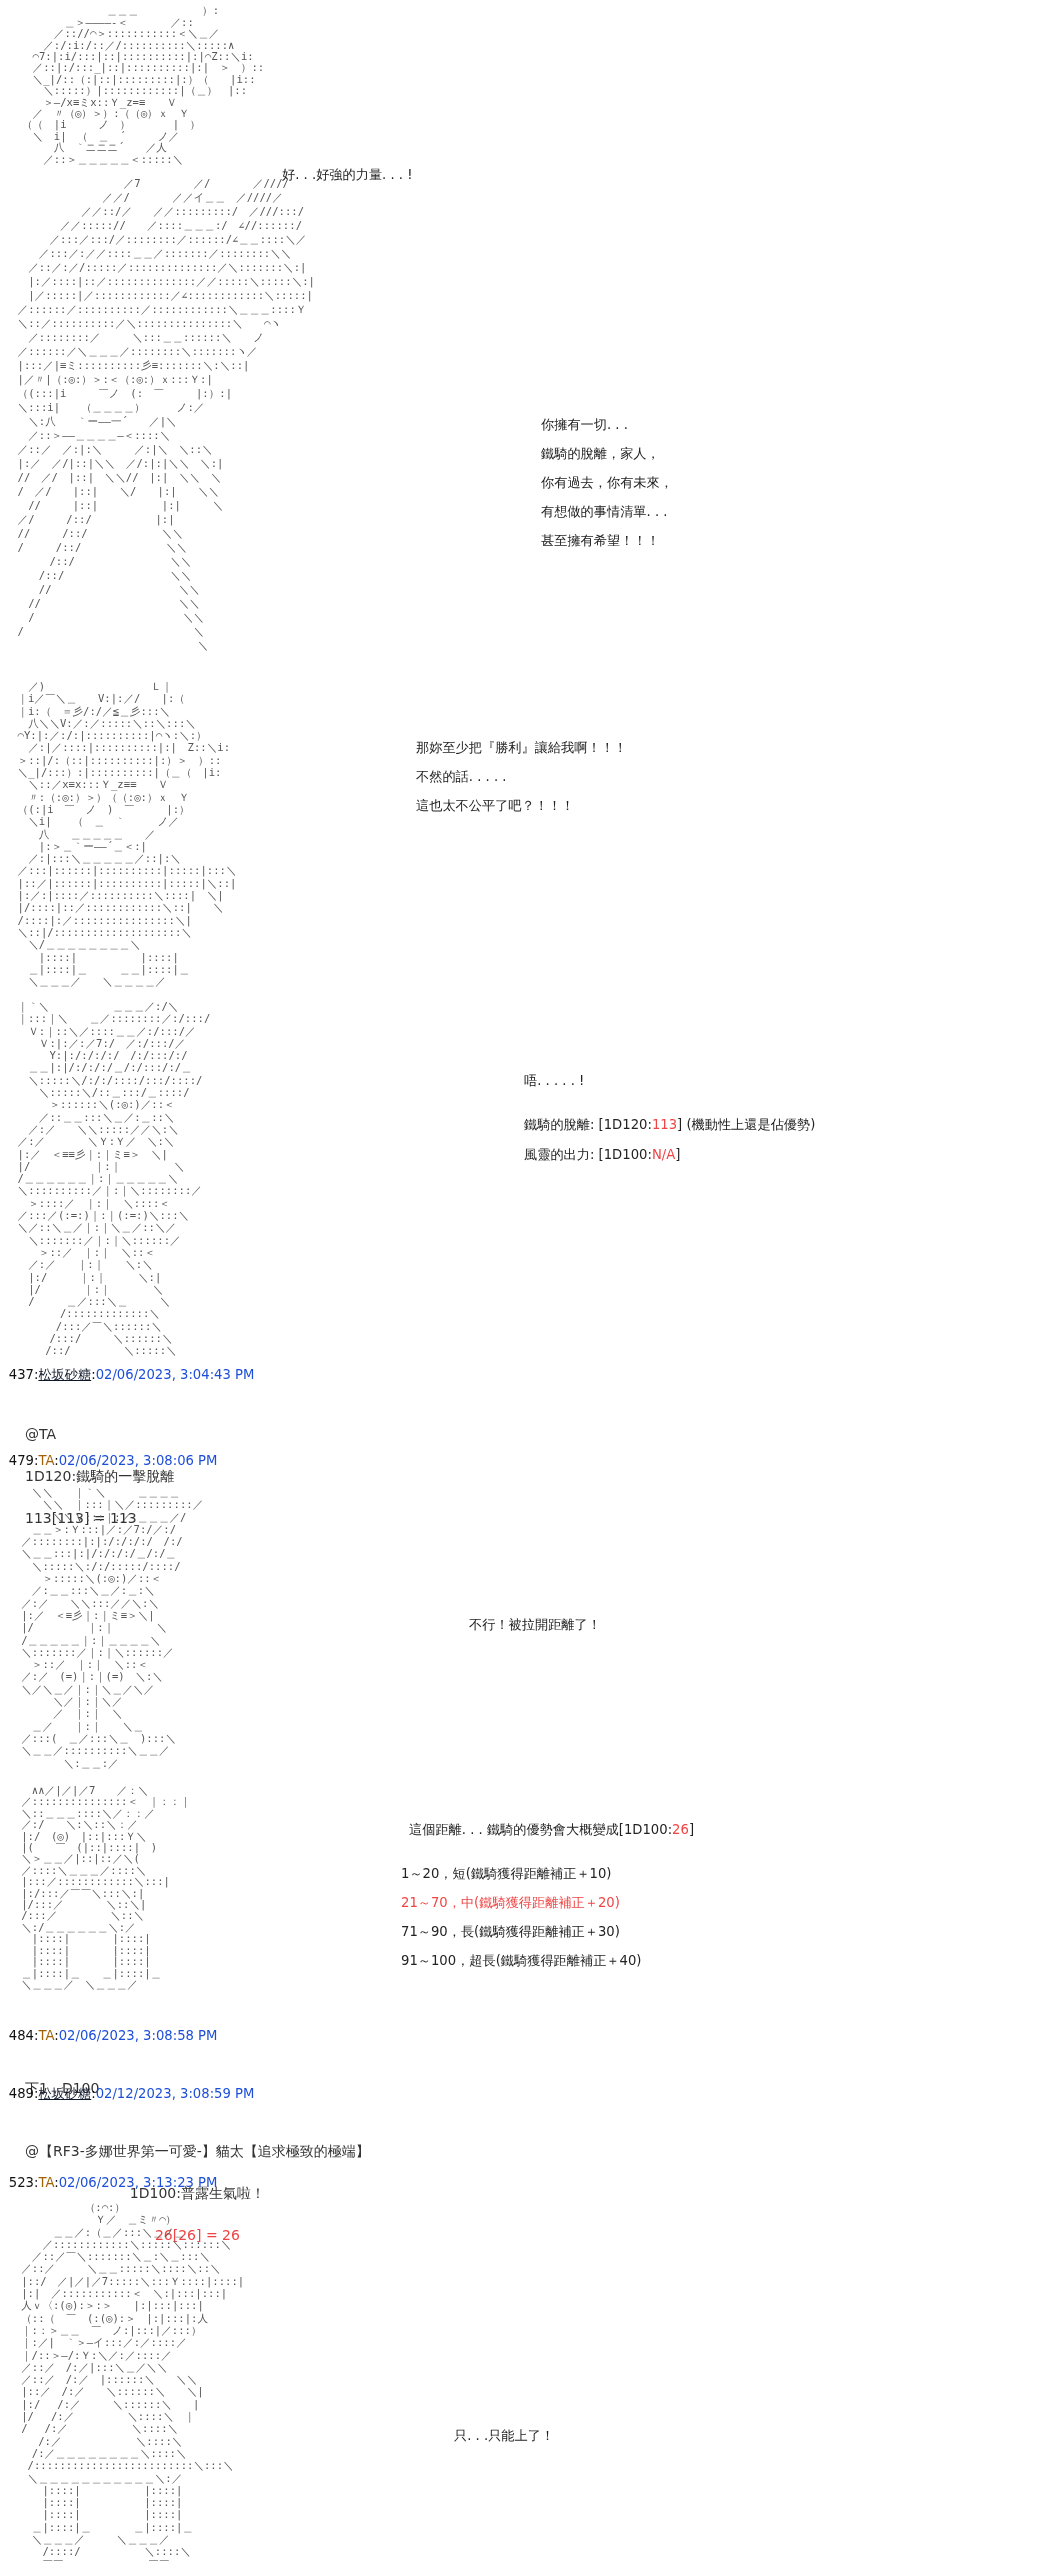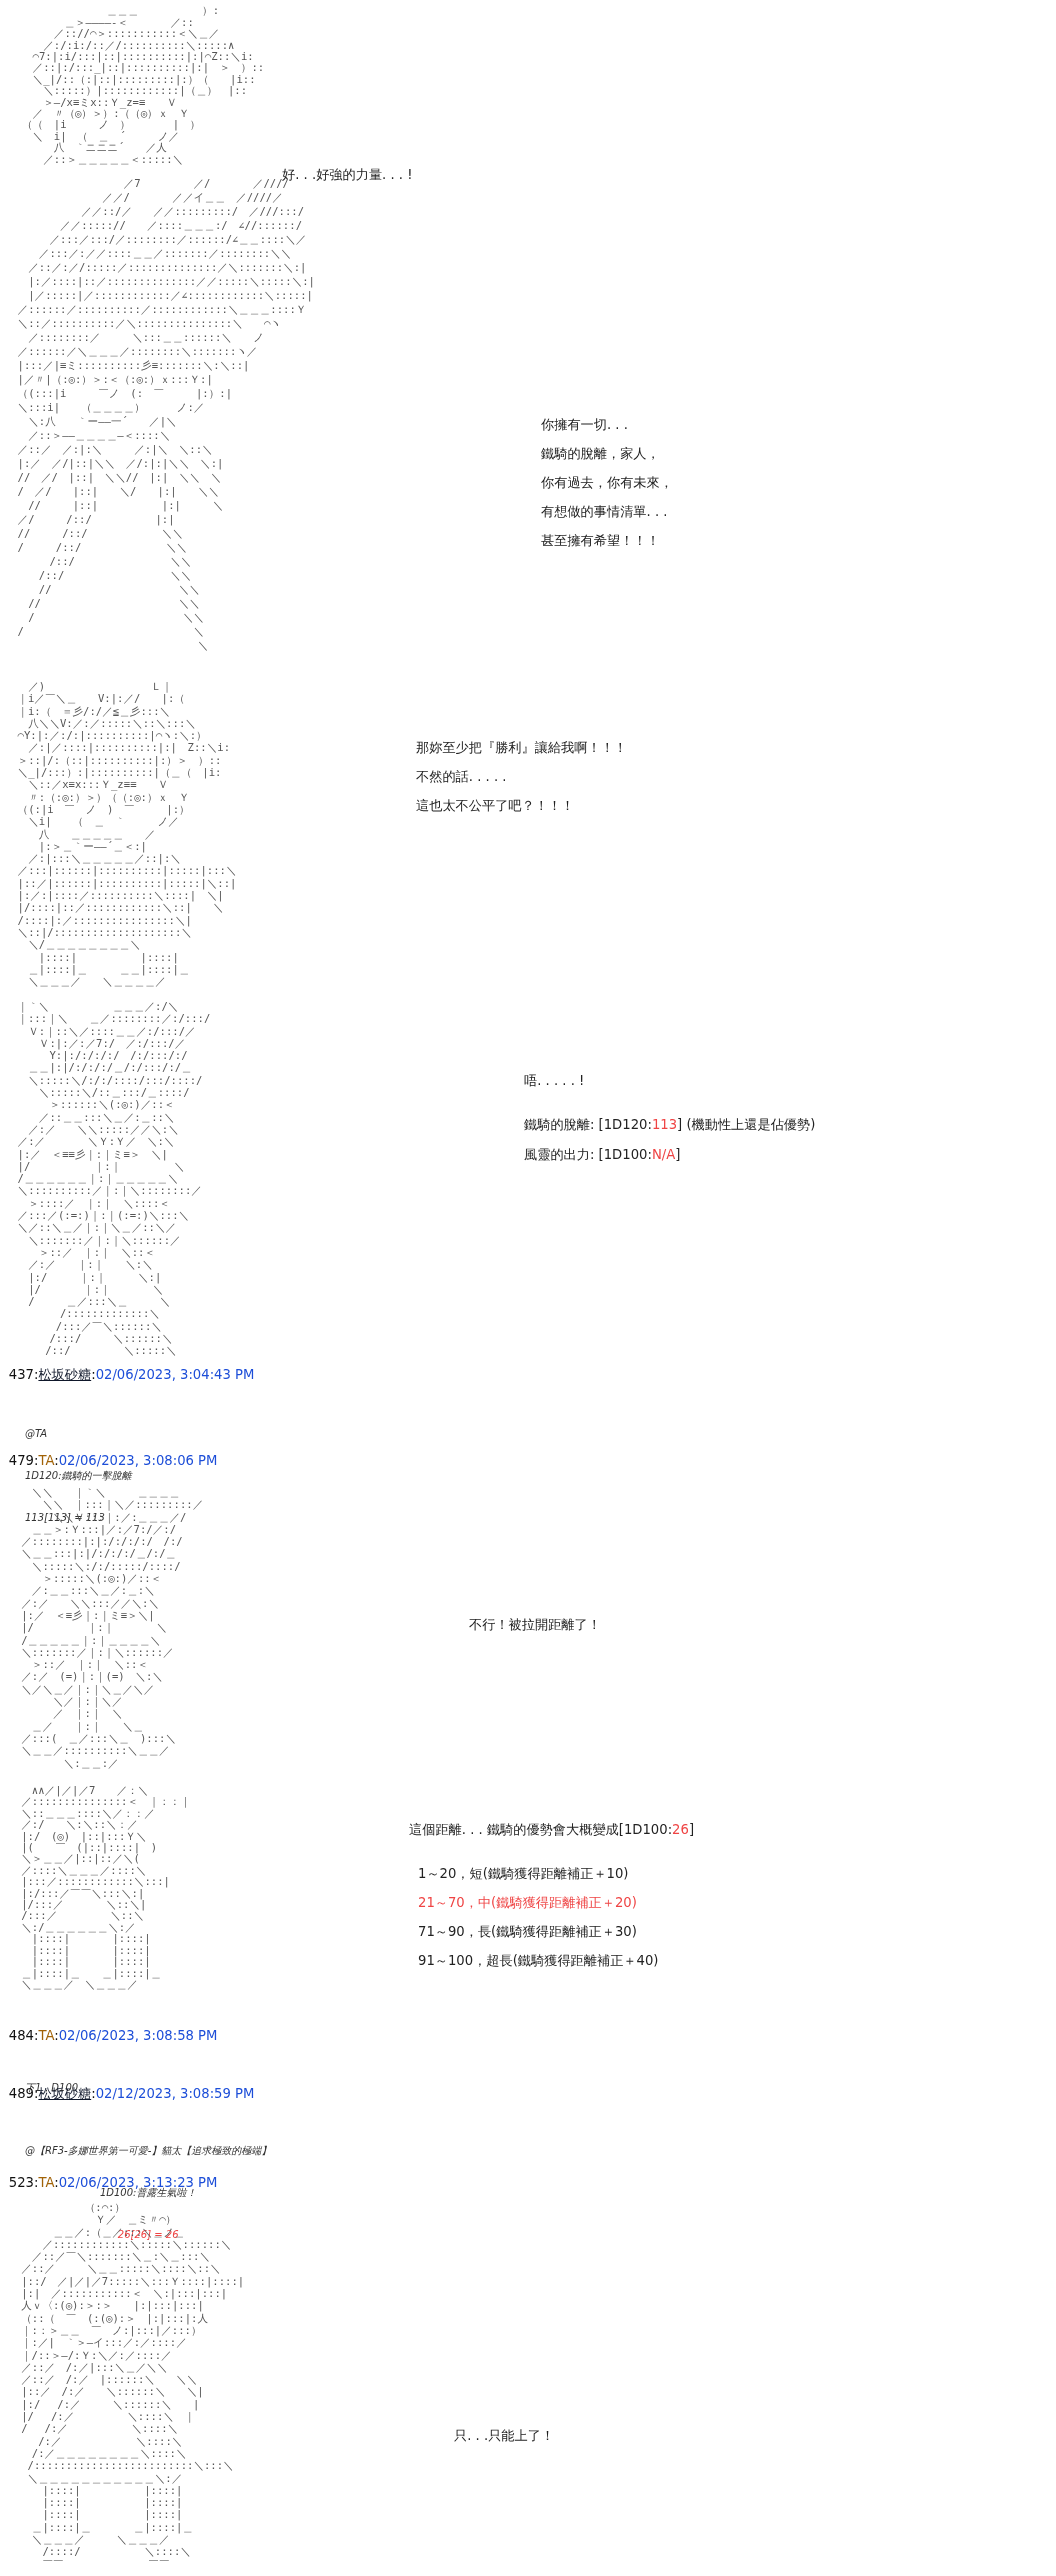--- a/index.html
+++ b/index.html
@@ -5,21 +5,21 @@
   html,body{margin:0;padding:0;background:#ffffff;}
   body{font-family:"DejaVu Sans","Liberation Sans",sans-serif;}
   .page{position:relative;width:1056px;height:2576px;background:#ffffff;overflow:hidden;}
   .aa{position:absolute;margin:0;font-family:"DejaVu Sans Mono",monospace;
       font-size:10.6px;color:#555555;white-space:pre;letter-spacing:0;}
   .lh13{line-height:11.4px}.lh14{line-height:12.3px}.lh16{line-height:14px}
   .dlg{position:absolute;font-size:13.2px;color:#222222;white-space:pre;}
   .dlg-group{position:absolute;font-size:13.2px;color:#222222;}
   .dlg-group .line{line-height:16.7px;margin-bottom:12.3px;white-space:pre;}
   .post-header{position:absolute;font-size:13.2px;color:#111111;white-space:pre;}
-  .post-body{position:absolute;font-size:10px;color:#333333;line-height:14px;white-space:pre;font-style:italic;}
+  .post-body{position:absolute;font-size:14px;color:#333333;line-height:14px;white-space:pre;}
   .author-link{color:#0f172a;text-decoration:underline;cursor:pointer;}
   .author-ta{color:#a16207;}
   .date{color:#1d4ed8;}
   .red{color:#ef4444;}
 </style>
 </head>
 <body>
 
 <div class="page">
 
@@ -194,21 +194,21 @@
 　|/:::／　　　　＼::＼|
 　/:::／　　　　　＼::＼
 　＼:/＿＿＿＿＿＿＼:／
 　　|::::|　　　　|::::|
 　　|::::|　　　　|::::|
 　　|::::|　　　　|::::|
 　＿|::::|＿　　＿|::::|＿
 　＼＿＿＿／　＼＿＿＿／
 　</pre>
   <div class="dlg" style="left:409px;top:1821px;"><span>這個距離. . . 鐵騎的優勢會大概變成[1D100:</span><span class="red">26</span><span>]</span></div>
-  <div class="dlg-group" style="left:418px;top:1866px;">
+  <div class="dlg-group" style="left:401px;top:1866px;">
     <div class="line">1～20，短(鐵騎獲得距離補正＋10)</div>
     <div class="line red">21～70，中(鐵騎獲得距離補正＋20)</div>
     <div class="line">71～90，長(鐵騎獲得距離補正＋30)</div>
     <div class="line">91～100，超長(鐵騎獲得距離補正＋40)</div>
   </div>
 
   <div class="post-header" style="left:8.8px;top:2028px;"><span>484</span><span>:</span><span class="author-ta">TA</span><span>:</span><span class="date">02/06/2023, 3:08:58 PM</span></div>
   <div class="post-body" style="left:25px;top:2053px;">
     <div>下1，D100</div>
   </div>

